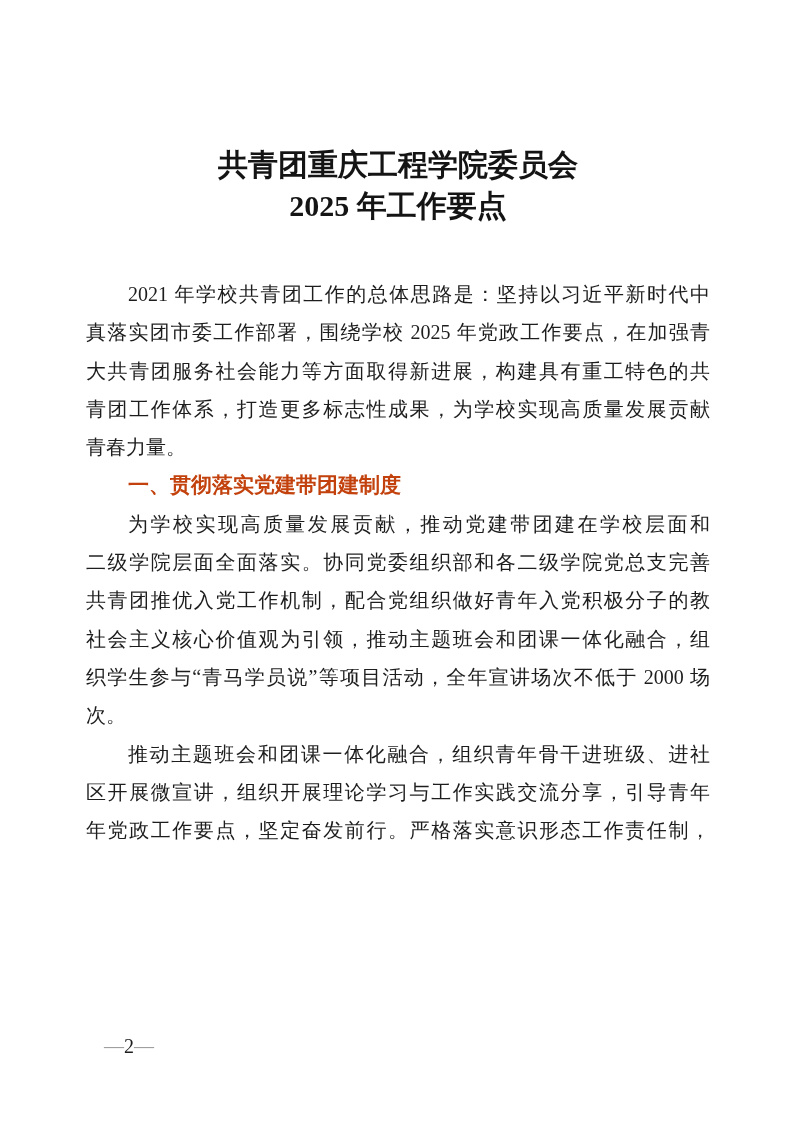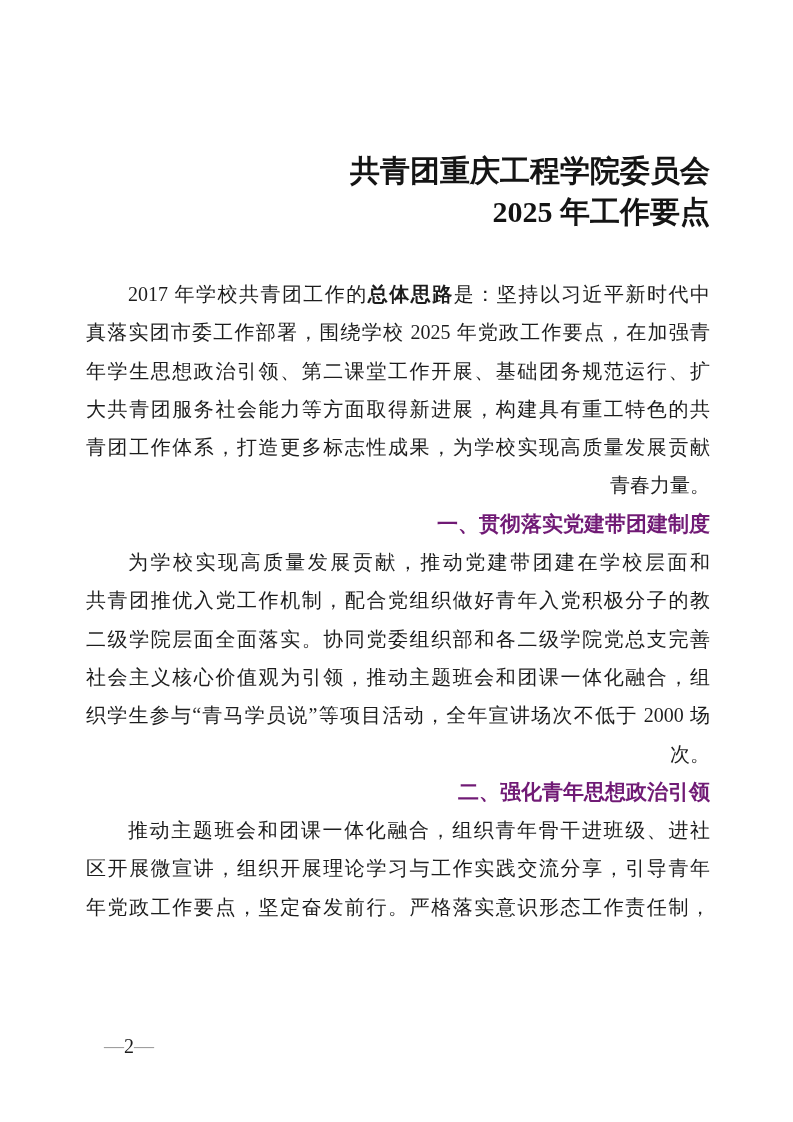--- a/index.html
+++ b/index.html
@@ -8,56 +8,56 @@
     width: 793px;
     height: 1122px;
     background: #ffffff;
     overflow: hidden;
     font-family: "Liberation Serif", serif;
     color: #1c1c1c;
   }
   .doc-title {
     position: absolute;
     left: 86px;
-    top: 150px;
+    top: 144px;
     width: 624px;
-    text-align: right;
+    text-align: center;
     font-weight: bold;
     font-size: 30px;
     line-height: 41px;
     color: #141414;
     font-family: "Liberation Serif", serif;
   }
   .doc-body {
     position: absolute;
     left: 86px;
     top: 275px;
     width: 624px;
     font-size: 20px;
     color: #1d1d1d;
   }
   .line {
     height: 38.3px;
     line-height: 38.3px;
-    text-align: right;
+    text-align: left;
     overflow: hidden;
   }
   .line.j {
     text-align: justify;
     text-align-last: justify;
   }
   .line.ind { text-indent: 42px; }
   .line.heading {
     font-family: "Liberation Sans", sans-serif;
     font-weight: bold;
     font-size: 21px;
-    color: #701a75;
+    color: #c2410c;
   }
   .seg-b {
-    font-weight: bold;
+    font-weight: normal;
     font-family: "Liberation Sans", sans-serif;
   }
   .page-footer {
     position: absolute;
     left: 104px;
     top: 1034px;
     font-size: 20px;
     line-height: 24px;
     color: #1d1d1d;
     font-family: "Liberation Serif", serif;
@@ -68,34 +68,32 @@
 <body>
 
 <div class="page">
 
   <div class="doc-title">
     <div>共青团重庆工程学院委员会</div>
     <div>2025 年工作要点</div>
   </div>
 
   <div class="doc-body">
-      <div class="line j ind"><span>2017 年学校共青团工作的</span><span class="seg-b">总体思路</span><span>是：坚持以习近平新时代中</span></div>
+      <div class="line j ind"><span>2021 年学校共青团工作的</span><span class="seg-b">总体思路</span><span>是：坚持以习近平新时代中</span></div>
       <div class="line j"><span>真落实团市委工作部署，围绕学校 2025 年党政工作要点，在加强青</span></div>
-      <div class="line j"><span>年学生思想政治引领、第二课堂工作开展、基础团务规范运行、扩</span></div>
       <div class="line j"><span>大共青团服务社会能力等方面取得新进展，构建具有重工特色的共</span></div>
       <div class="line j"><span>青团工作体系，打造更多标志性成果，为学校实现高质量发展贡献</span></div>
       <div class="line"><span>青春力量。</span></div>
       <div class="line ind heading"><span>一、贯彻落实党建带团建制度</span></div>
       <div class="line j ind"><span>为学校实现高质量发展贡献，推动党建带团建在学校层面和</span></div>
+      <div class="line j"><span>二级学院层面全面落实。协同党委组织部和各二级学院党总支完善</span></div>
       <div class="line j"><span>共青团推优入党工作机制，配合党组织做好青年入党积极分子的教</span></div>
-      <div class="line j"><span>二级学院层面全面落实。协同党委组织部和各二级学院党总支完善</span></div>
       <div class="line j"><span>社会主义核心价值观为引领，推动主题班会和团课一体化融合，组</span></div>
       <div class="line j"><span>织学生参与“青马学员说”等项目活动，全年宣讲场次不低于 2000 场</span></div>
       <div class="line"><span>次。</span></div>
-      <div class="line ind heading"><span>二、强化青年思想政治引领</span></div>
       <div class="line j ind"><span>推动主题班会和团课一体化融合，组织青年骨干进班级、进社</span></div>
       <div class="line j"><span>区开展微宣讲，组织开展理论学习与工作实践交流分享，引导青年</span></div>
       <div class="line j"><span>年党政工作要点，坚定奋发前行。严格落实意识形态工作责任制，</span></div>
     </div>
 
   <div class="page-footer"><span class="dash">—</span><span>2</span><span class="dash">—</span></div>
 
 </div>
 
 </body></html>

